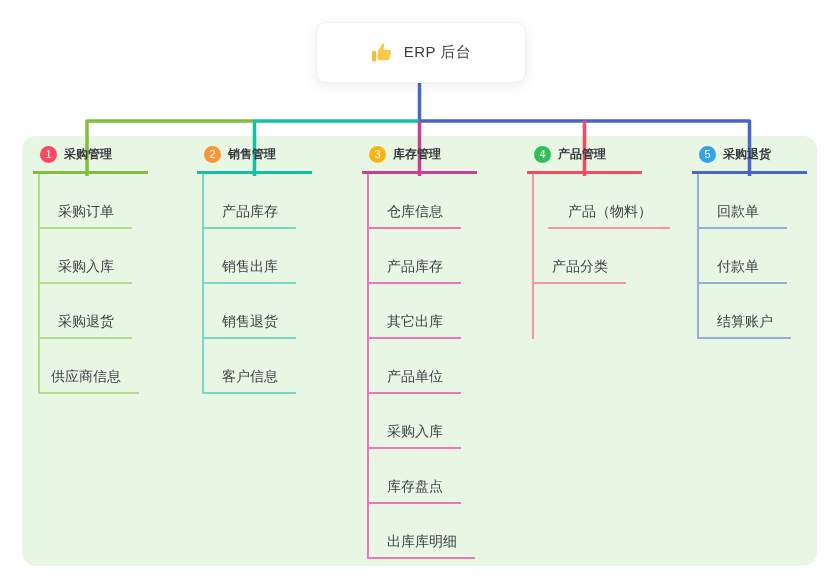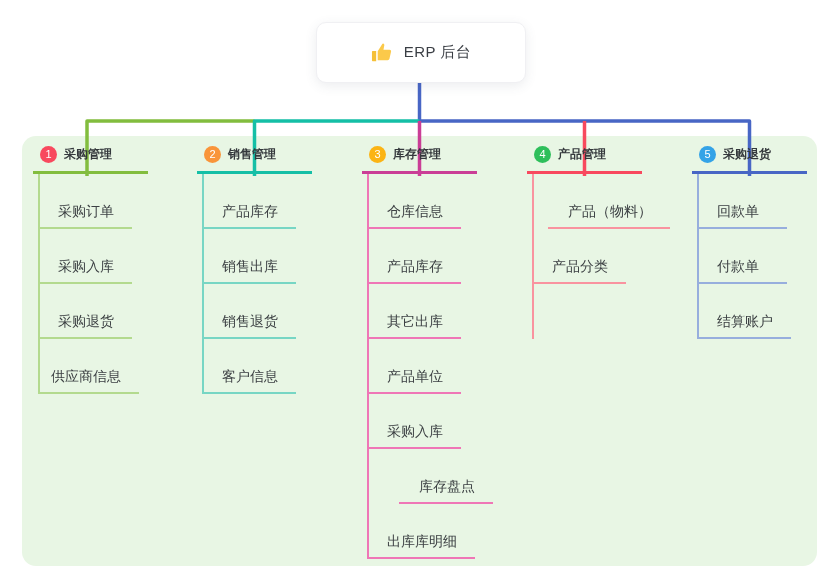--- a/index.html
+++ b/index.html
@@ -169,21 +169,21 @@
       <span class="badge" style="background-color: rgb(251, 180, 20);">3</span>
       <span class="branch-title">库存管理</span>
     </div>
     <div class="children">
       <div class="vline" style="height: 385px; background-color: rgb(239, 118, 182);"></div>
       <div class="child" style="border-bottom-color: rgb(239, 118, 182);">仓库信息</div>
       <div class="child" style="border-bottom-color: rgb(239, 118, 182);">产品库存</div>
       <div class="child" style="border-bottom-color: rgb(239, 118, 182);">其它出库</div>
       <div class="child" style="border-bottom-color: rgb(239, 118, 182);">产品单位</div>
       <div class="child" style="border-bottom-color: rgb(239, 118, 182);">采购入库</div>
-      <div class="child" style="border-bottom-color: rgb(239, 118, 182); margin-left: 32px;">库存盘点</div>
+      <div class="child" style="border-bottom-color: rgb(239, 118, 182);">库存盘点</div>
       <div class="child" style="border-bottom-color: rgb(239, 118, 182);">出库库明细</div>
     </div>
   </div>
 
   <div class="column" style="left:527px">
     <div class="branch-header" style="border-bottom-color: rgb(248, 73, 94);">
       <span class="badge" style="background-color: rgb(46, 191, 91);">4</span>
       <span class="branch-title">产品管理</span>
     </div>
     <div class="children">

